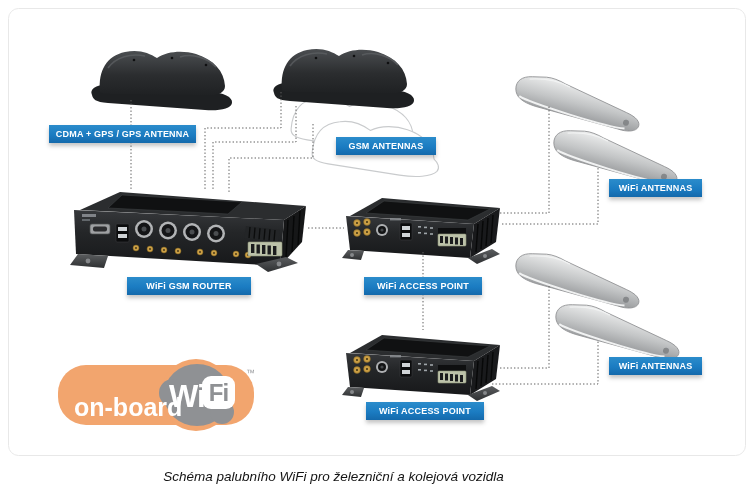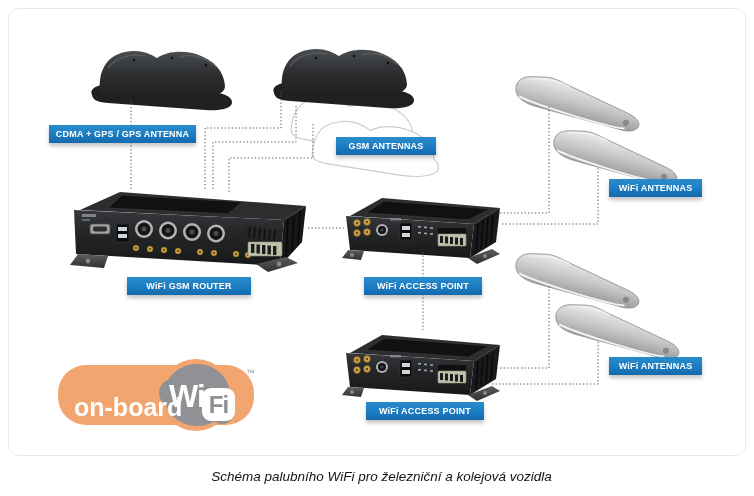--- a/index.html
+++ b/index.html
@@ -10,39 +10,39 @@
   svg.diagram{position:absolute;left:0;top:0;z-index:1;}
   .lbl{
     position:absolute;z-index:5;height:18px;line-height:18px;
     background:linear-gradient(var(--label-bg-light,#2b8ccb),var(--label-bg,#1b7cc2) 55%,var(--label-bg-dark,#1469ab));
     color:#ffffff;font-weight:bold;font-size:9px;letter-spacing:.2px;text-align:center;
     box-shadow:0 3px 4px rgba(90,90,90,.35);
     white-space:nowrap;
   }
   .caption{
     position:absolute;z-index:5;left:0;top:469px;width:667px;text-align:center;
-    font-style:italic;font-size:13.5px;color:#141414;padding-left:48px;
+    font-style:italic;font-size:13.5px;color:#141414;
   }
   
   .logo{position:absolute;left:58px;top:358px;width:200px;height:74px;z-index:4;}
   .logo .pill{position:absolute;left:0;top:7px;width:196px;height:60px;border-radius:28px;background:var(--logo-orange,#f2a56e);}
   .logo .bulge{position:absolute;left:102px;top:1px;width:72px;height:72px;border-radius:50%;background:var(--logo-orange,#f2a56e);}
   .logo .brand{
     position:absolute;left:16px;top:7px;height:60px;line-height:60px;
     color:#ffffff;font-weight:bold;font-size:25px;letter-spacing:0;margin-top:12px;
   }
   .logo .cloud{position:absolute;left:106px;top:6px;width:66px;height:62px;border-radius:50%;background:var(--logo-gray,#8f9194);}
   .logo .cloud-b1{position:absolute;left:101px;top:21px;width:28px;height:28px;border-radius:50%;background:var(--logo-gray,#8f9194);}
   .logo .cloud-b2{position:absolute;left:152px;top:42px;width:24px;height:24px;border-radius:50%;background:var(--logo-gray,#8f9194);}
   .logo .wi{
     position:absolute;left:111px;top:21px;color:#ffffff;font-weight:bold;font-size:31px;letter-spacing:-1px;z-index:2;
   }
   .logo .fibox{
     position:absolute;left:144px;top:18px;width:33px;height:33px;border-radius:9px;background:#ffffff;z-index:2;
-    text-align:center;line-height:33px;color:var(--logo-gray,#8f9194);font-weight:bold;font-size:24px;letter-spacing:-1px;margin-top:12px;
+    text-align:center;line-height:33px;color:var(--logo-gray,#8f9194);font-weight:bold;font-size:24px;letter-spacing:-1px;
   }
   .logo .tm{position:absolute;left:188px;top:10px;font-size:9px;color:#9b9da0;z-index:3;}
 </style>
 </head>
 <body>
 
 <div class="stage">
 
   <svg class="diagram" width="754" height="496" viewBox="0 0 754 496">
     <defs>

